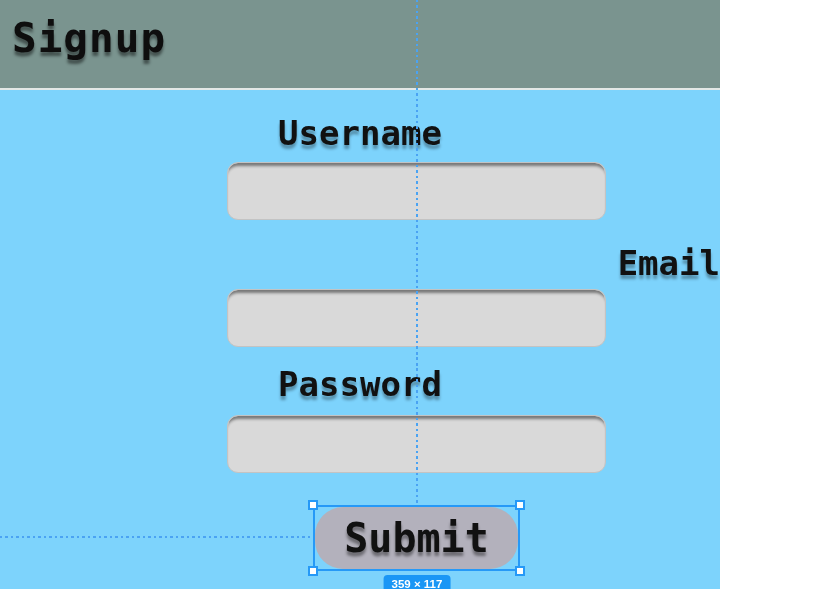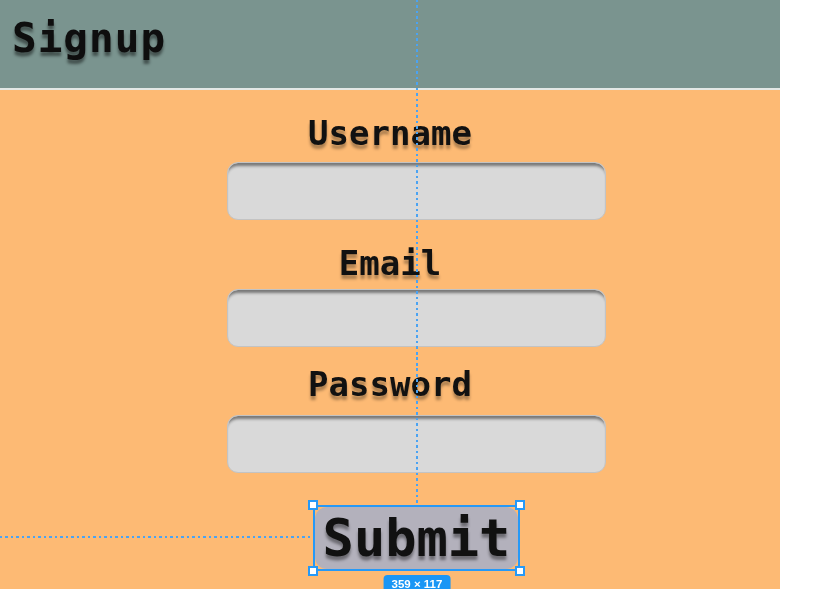--- a/index.html
+++ b/index.html
@@ -7,22 +7,22 @@
     --input-bg:#d9d9d9;
     --button-bg:#b3b1bc;
     --accent:#2699f7;
     --guide:#4aa3f3;
     --badge-bg:#1a96f5;
   }
   *{margin:0;padding:0;box-sizing:border-box;}
   html,body{background:#fff;}
   .canvas{
     position:relative;
-    width:780px;height:589px;
-    background:#fdba74;
+    width:720px;height:589px;
+    background:#7dd3fc;
     overflow:hidden;
     font-family:"DejaVu Sans Mono", monospace;
   }
   
   .header{
     position:absolute;left:0;top:0;
     width:828px;height:90px;
     background:var(--header-bg);
     border-bottom:2px solid #e3e8e6;
   }
@@ -34,21 +34,21 @@
   }
   
   .field-label{
     position:absolute;left:0;right:0;
     text-align:center;
     font-size:34px;font-weight:bold;color:#111;
     line-height:48px;
     text-shadow:0 4px 3px rgba(0,0,0,0.33);
   }
   .label-username{top:109px;}
-  .label-email{top:239px;}
+  .label-email{top:239px;text-align:right;}
   .label-password{top:360px;}
   
   .text-input{
     position:absolute;left:227px;width:379px;height:58px;
     background:var(--input-bg);
     border:1px solid #c3c3c3;
     border-radius:11px;
     box-shadow:inset 0 5px 3px -2px rgba(0,0,0,0.45);
     outline:none;
     font-family:"DejaVu Sans Mono", monospace;
@@ -73,23 +73,23 @@
   
   .selection{
     position:absolute;left:313px;top:505px;
     width:207px;height:66px;
     border:2px solid var(--accent);
     z-index:60;
   }
   .submit-button{
     position:absolute;inset:0;
     background:var(--button-bg);
-    border:none;border-radius:12px;
+    border:none;border-radius:28px;
     font-family:"DejaVu Sans Mono", monospace;
-    font-size:52px;font-weight:bold;color:#111;
+    font-size:40px;font-weight:bold;color:#111;
     text-shadow:0 4px 3px rgba(0,0,0,0.4);
     display:flex;align-items:center;justify-content:center;
     cursor:pointer;
   }
   .handle{
     position:absolute;width:10px;height:10px;
     background:#fff;border:2px solid var(--accent);
     z-index:65;
   }
   .handle-tl{left:-7px;top:-7px;}

